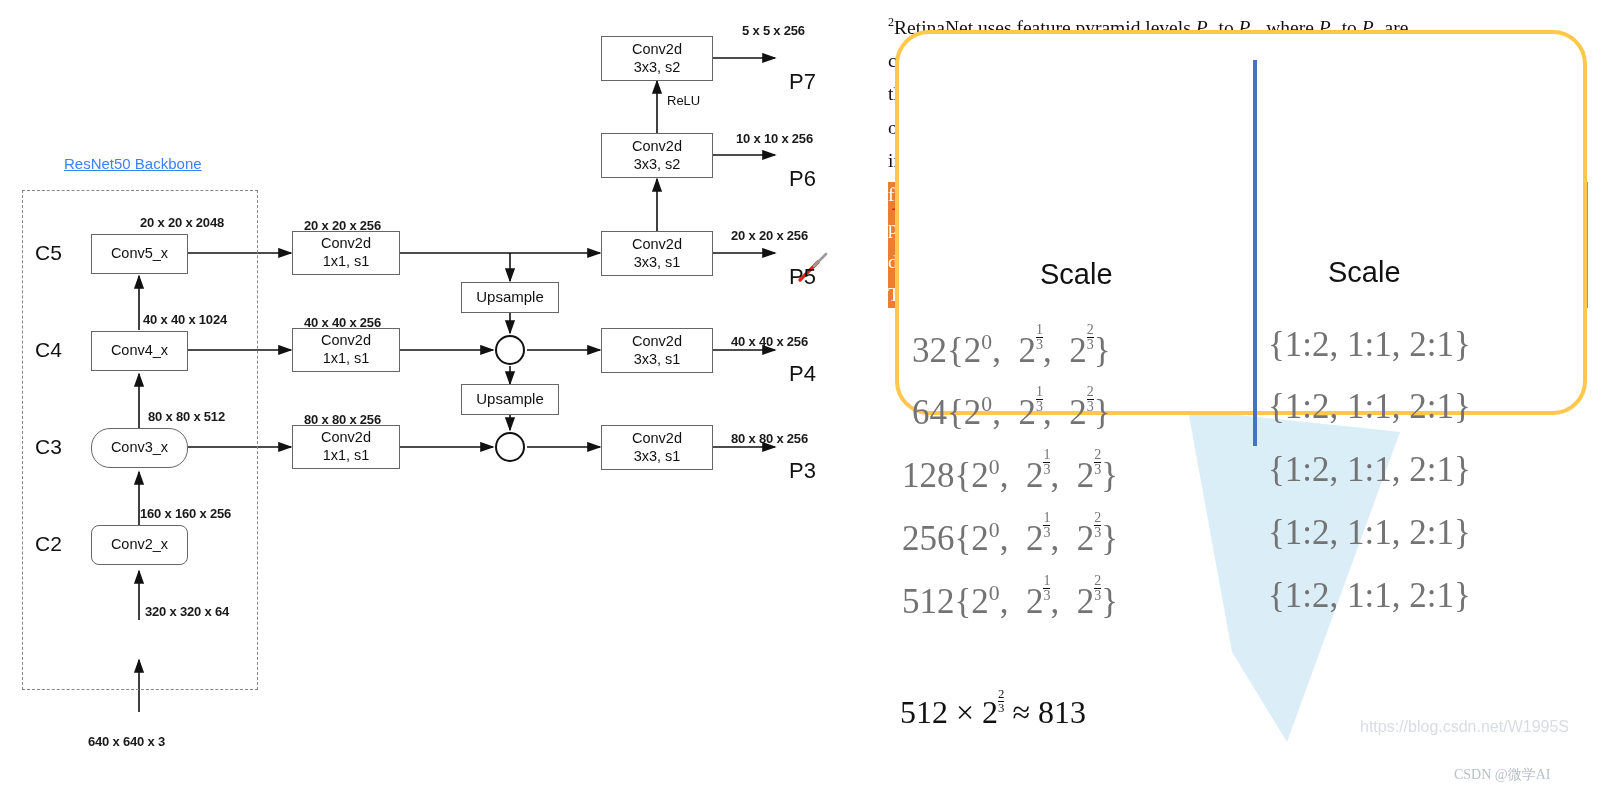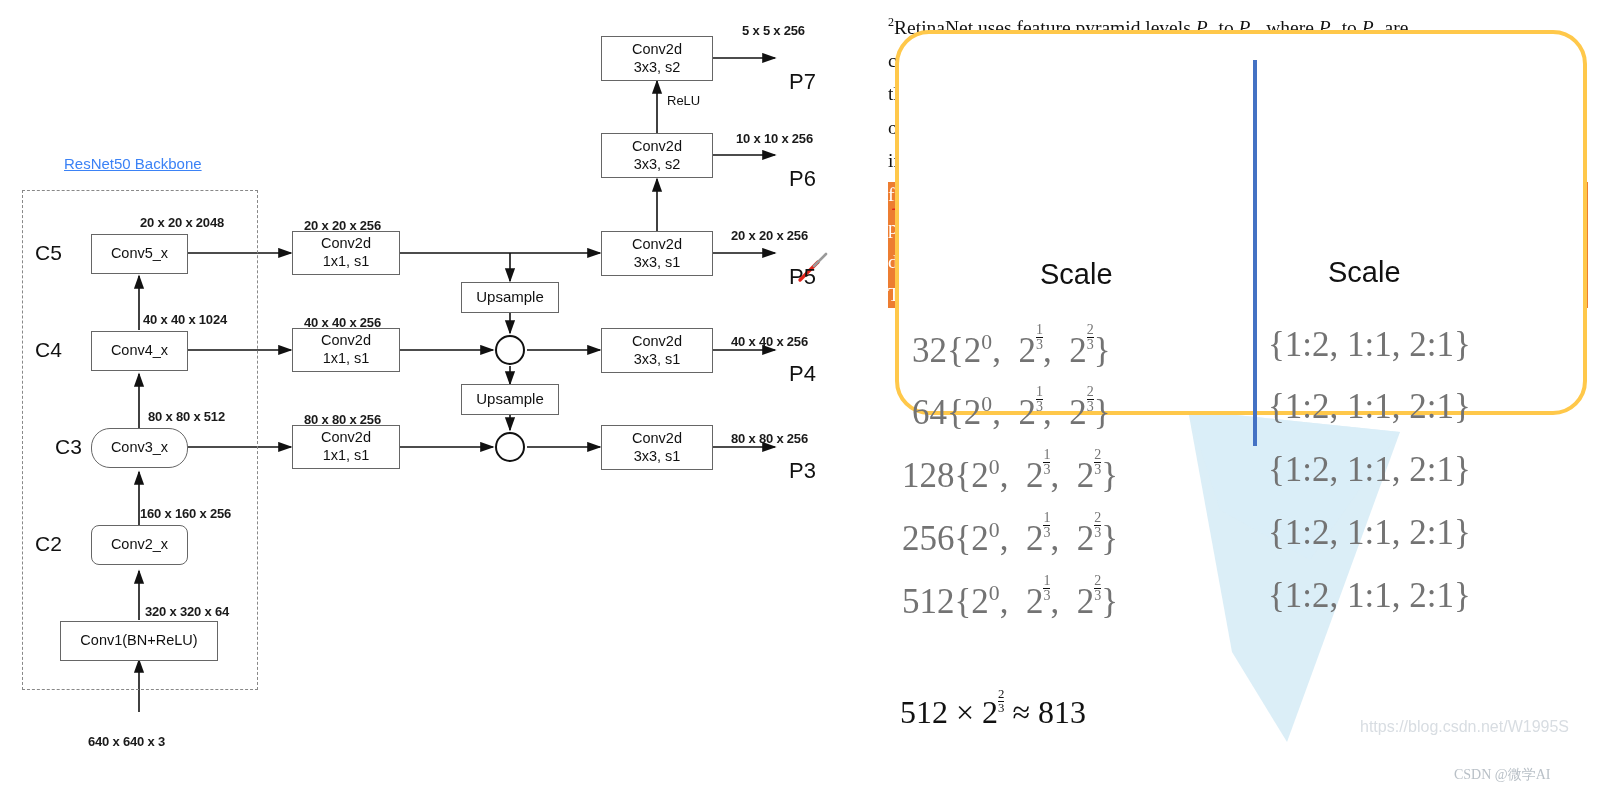--- a/index.html
+++ b/index.html
@@ -179,37 +179,34 @@
         <line x1="814" y1="266" x2="826" y2="254" stroke="#9a9a9a" stroke-width="2.6" stroke-linecap="round"></line>
       </g>
     </svg>
 
     <div class="backbone-title" style="left:64px;top:155px;">ResNet50 Backbone</div>
 
     <div class="dashedbox" style="left:22px;top:190px;width:236px;height:500px;"></div>
 
     <div class="clabel" style="left:35px;top:241px;">C5</div>
     <div class="clabel" style="left:35px;top:338px;">C4</div>
-    <div class="clabel" style="left:35px;top:435px;margin-left:20px;">C3</div>
+    <div class="clabel" style="left:35px;top:435px;">C3</div>
     <div class="clabel" style="left:35px;top:532px;">C2</div>
 
     <div class="nodebox" style="left:91px;top:234px;width:97px;height:40px;">
       <span>Conv5_x</span>
     </div>
     <div class="nodebox" style="left:91px;top:331px;width:97px;height:40px;">
       <span>Conv4_x</span>
     </div>
     <div class="nodebox" style="left:91px;top:428px;width:97px;height:40px;border-radius:19px;">
       <span>Conv3_x</span>
     </div>
     <div class="nodebox" style="left:91px;top:525px;width:97px;height:40px;border-radius:8px;">
       <span>Conv2_x</span>
-    </div>
-    <div class="nodebox" style="left:60px;top:621px;width:158px;height:40px;">
-      <span>Conv1(BN+ReLU)</span>
     </div>
 
     <div class="dimlabel" style="left:140px;top:203px;">20 x 20 x 2048</div>
     <div class="dimlabel" style="left:143px;top:300px;">40 x 40 x 1024</div>
     <div class="dimlabel" style="left:148px;top:397px;text-align:center;">80 x 80 x 512</div>
     <div class="dimlabel" style="left:140px;top:494px;">160 x 160 x 256</div>
     <div class="dimlabel" style="left:145px;top:592px;">320 x 320 x 64</div>
     <div class="dimlabel" style="left:88px;top:722px;">640 x 640 x 3</div>
 
     <div class="nodebox" style="left:292px;top:231px;width:108px;height:44px;">

